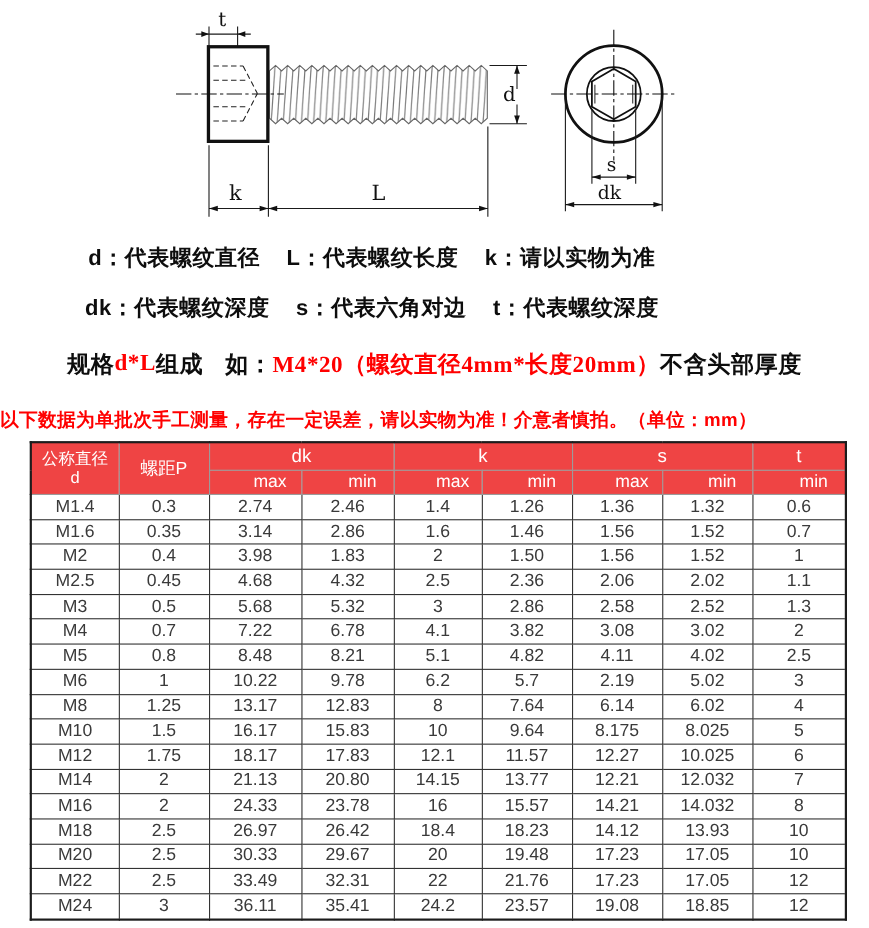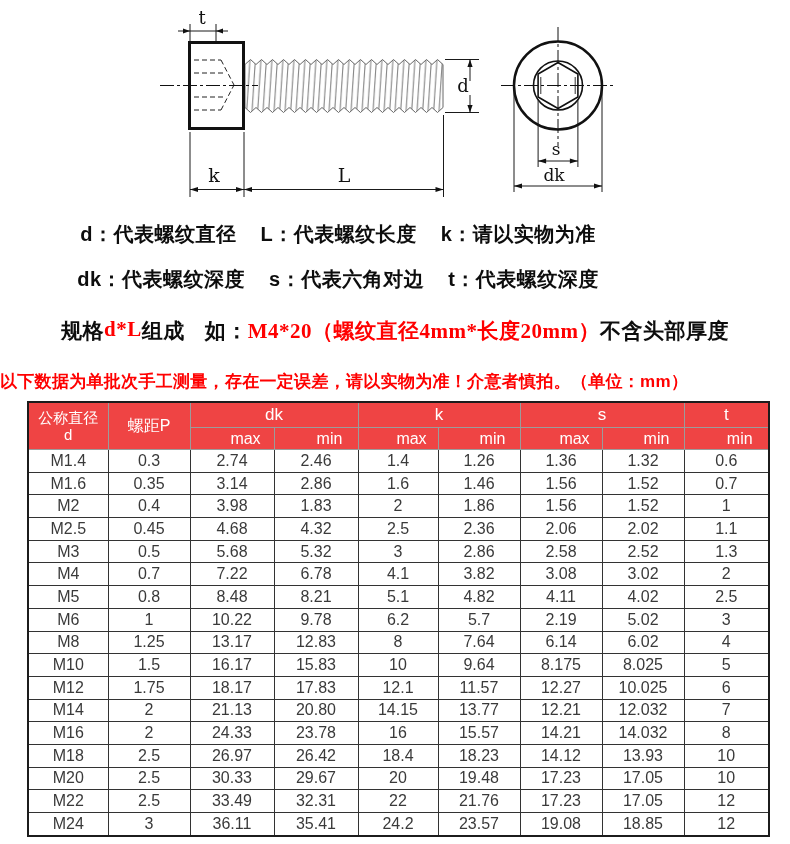--- a/index.html
+++ b/index.html
@@ -197,21 +197,21 @@
           <td>1.52</td>
           <td>0.7</td>
         </tr>
 
         <tr>
           <td>M2</td>
           <td>0.4</td>
           <td>3.98</td>
           <td>1.83</td>
           <td>2</td>
-          <td>1.86</td>
+          <td>1.50</td>
           <td>1.56</td>
           <td>1.52</td>
           <td>1</td>
         </tr>
 
         <tr>
           <td>M2.5</td>
           <td>0.45</td>
           <td>4.68</td>
           <td>4.32</td>

